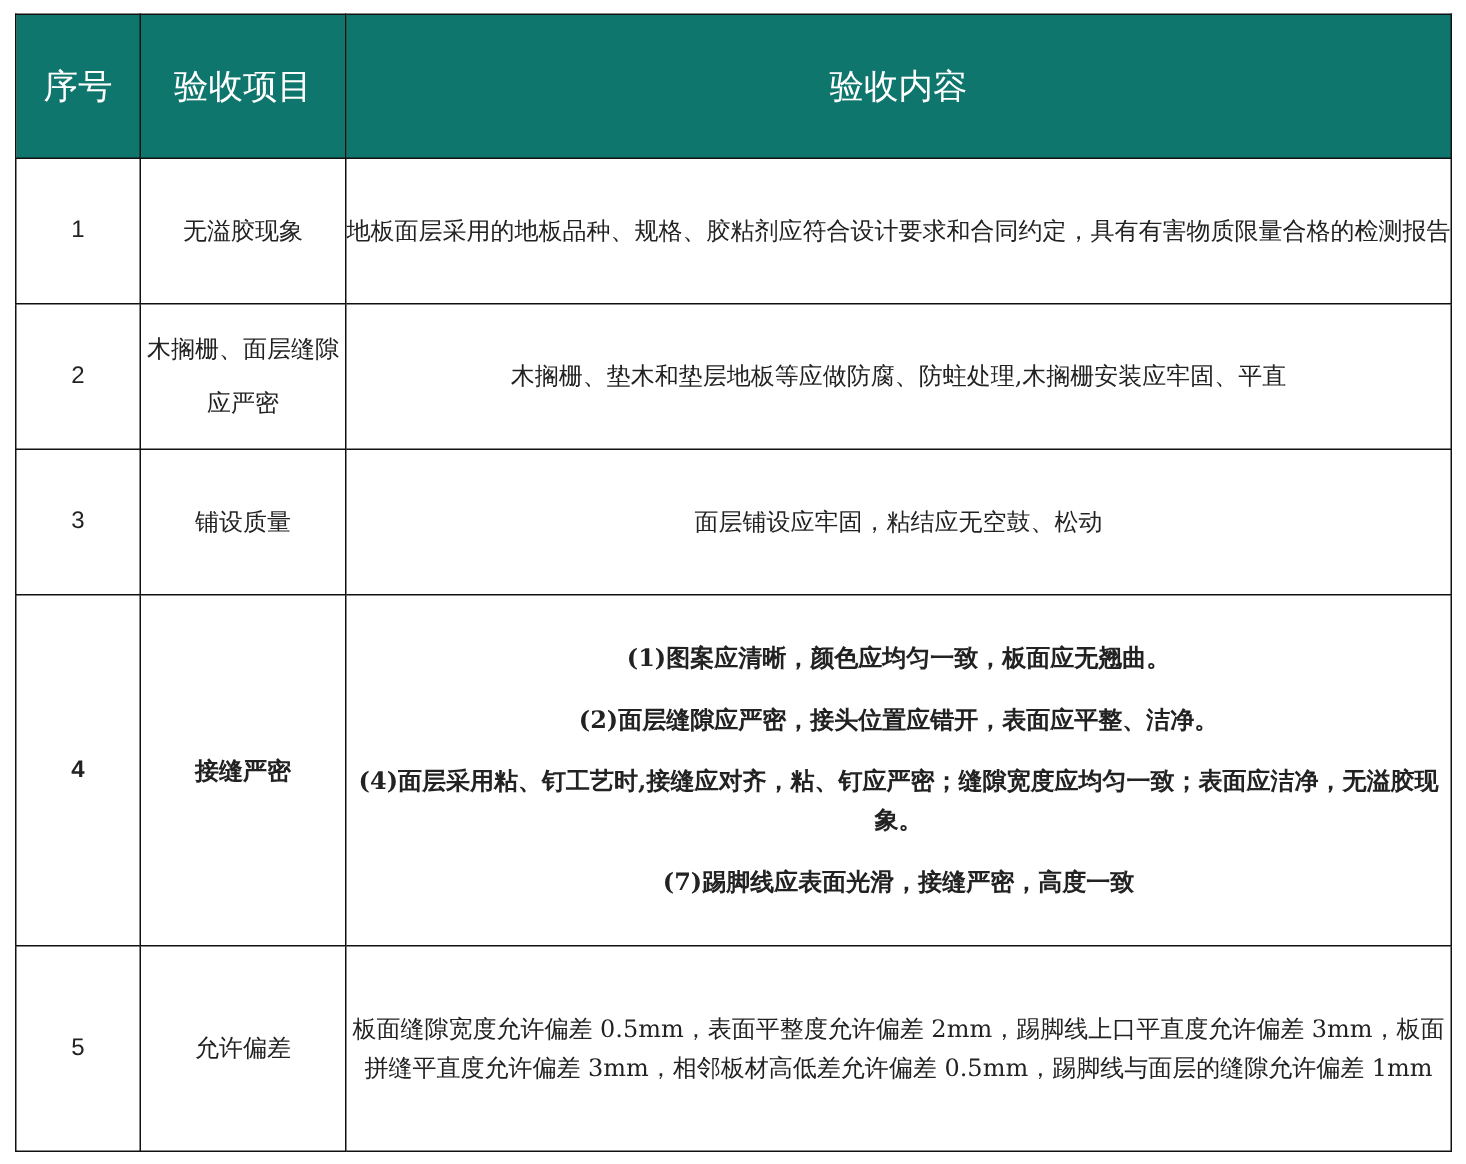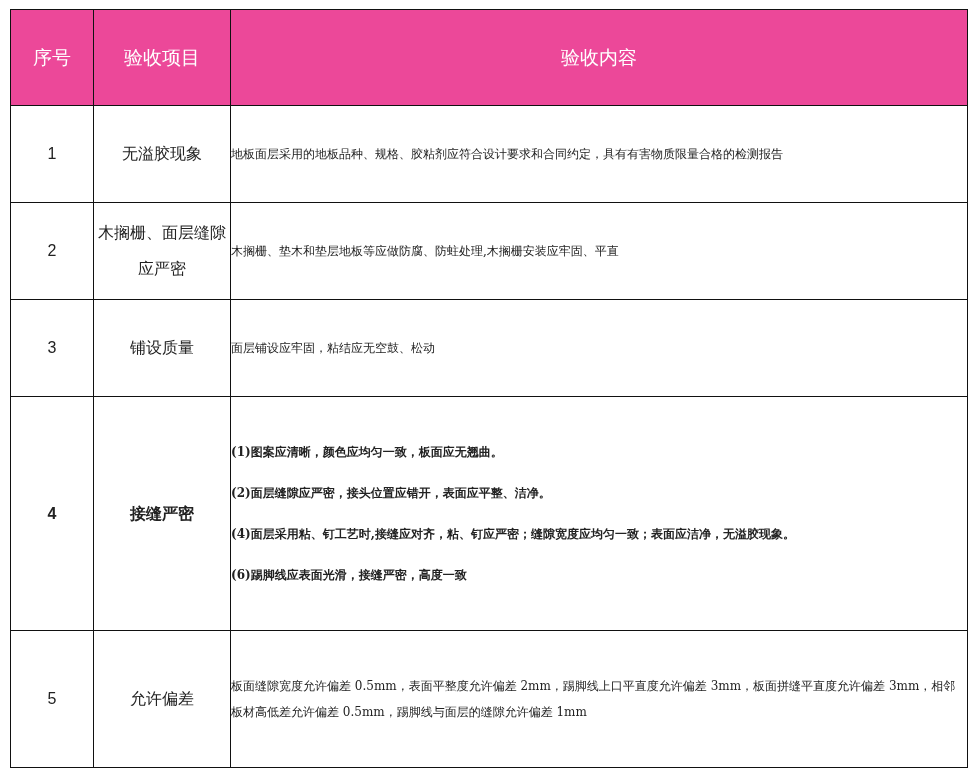--- a/index.html
+++ b/index.html
@@ -10,33 +10,33 @@
       width: 957px;
       font-family: "DejaVu Serif", "Liberation Serif", serif;
       color: #222;
     }
     table.acc td, table.acc th {
       border: 1.5px solid #111;
       padding: 0;
       vertical-align: middle;
     }
     table.acc th {
-      background: #ec4899;
+      background: #0f766e;
       color: #ffffff;
       font-weight: normal;
-      font-size: 19px;
+      font-size: 23px;
       height: 95px;
       font-family: "DejaVu Sans", "Liberation Sans", sans-serif;
     }
     col.c1 { width: 83px; }
     col.c2 { width: 137px; }
     col.c3 { width: 737px; }
     td.num { text-align: center; font-size: 16px; font-family: "Liberation Sans", sans-serif; }
     td.item { text-align: center; font-size: 16px; line-height: 36px; padding: 0 6px; }
-    td.content { text-align: left; font-size: 12px; line-height: 26px; padding: 0 9px 0 10px; }
+    td.content { text-align: center; font-size: 16px; line-height: 26px; padding: 0 9px 0 10px; }
     td.content p { margin: 0; }
     td.content p + p { margin-top: 15px; }
     tr.r1 td { height: 96px; }
     tr.r2 td { height: 96px; }
     tr.r3 td { height: 96px; }
     tr.r4 td { height: 233px; font-weight: bold; }
     tr.r5 td { height: 136px; }
   </style>
 </head>
 <body>
@@ -70,21 +70,21 @@
       <td class="item">铺设质量</td>
       <td class="content">面层铺设应牢固，粘结应无空鼓、松动</td>
     </tr>
     <tr class="r4">
       <td class="num">4</td>
       <td class="item">接缝严密</td>
       <td class="content">
         <p>(1)图案应清晰，颜色应均匀一致，板面应无翘曲。</p>
         <p>(2)面层缝隙应严密，接头位置应错开，表面应平整、洁净。</p>
         <p>(4)面层采用粘、钉工艺时,接缝应对齐，粘、钉应严密；缝隙宽度应均匀一致；表面应洁净，无溢胶现象。</p>
-        <p>(6)踢脚线应表面光滑，接缝严密，高度一致</p>
+        <p>(7)踢脚线应表面光滑，接缝严密，高度一致</p>
       </td>
     </tr>
     <tr class="r5">
       <td class="num">5</td>
       <td class="item">允许偏差</td>
       <td class="content">板面缝隙宽度允许偏差 0.5mm，表面平整度允许偏差 2mm，踢脚线上口平直度允许偏差 3mm，板面拼缝平直度允许偏差 3mm，相邻板材高低差允许偏差 0.5mm，踢脚线与面层的缝隙允许偏差 1mm</td>
     </tr>
   </tbody>
 </table>
 

